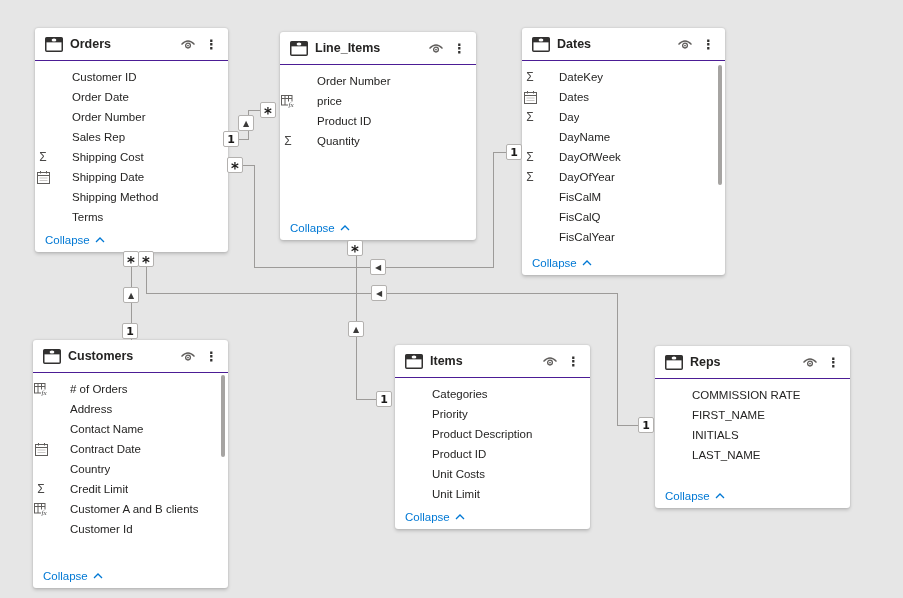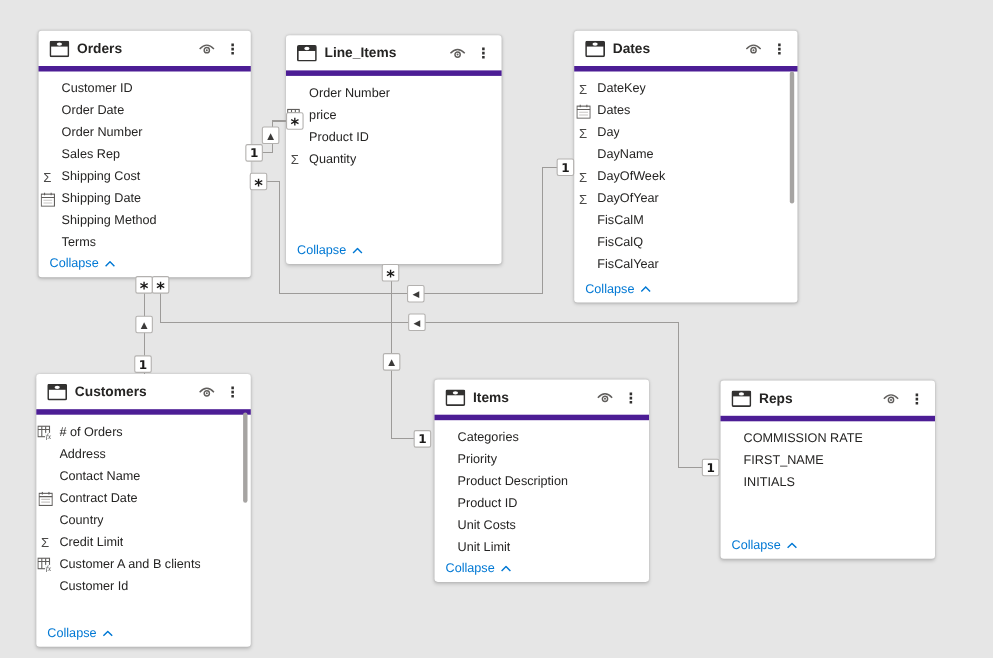--- a/index.html
+++ b/index.html
@@ -2,29 +2,29 @@
 <html style="--bg: #e6e6e6; --accent: #0078d4; --line: #9d9b99;"><head>
 <meta charset="utf-8">
 <style>
   html,body{margin:0;padding:0;}
   body{font-family:"Liberation Sans","DejaVu Sans",sans-serif;background:#e6e6e6;}
   #stage{position:relative;width:903px;height:598px;background:var(--bg,#e6e6e6);overflow:hidden;}
 
   .card{position:absolute;background:#fff;border-radius:3px;
         box-shadow:0 0 2px rgba(0,0,0,.12),0 1.2px 3.6px rgba(0,0,0,.18);box-sizing:border-box;}
   .card-header{display:flex;align-items:center;height:32px;padding:0 10px;gap:7px;
-               border-bottom:5px solid #4c1d95;}
+               border-bottom:1px solid #4c1d95;}
   .card-title{font-size:12.5px;font-weight:700;color:#252423;white-space:nowrap;flex:0 1 auto;
               overflow:hidden;text-overflow:ellipsis;}
   .header-actions{margin-left:auto;display:flex;align-items:center;gap:9px;}
   .eye-btn,.more-btn{display:flex;align-items:center;justify-content:center;cursor:pointer;}
   .more-btn{font-size:13px;color:#323130;font-weight:700;line-height:1;}
 
   .fields{padding-top:6px;}
-  .field-row{height:20px;display:flex;align-items:center;padding:0 0;cursor:default;}
+  .field-row{height:20px;display:flex;align-items:center;padding:0 0;cursor:default;gap:16px;}
   .ficon{width:16px;height:16px;margin-right:5px;flex:none;display:flex;align-items:center;justify-content:center;}
   .sigma-glyph{font-size:12px;color:#494847;line-height:1;}
   .flabel{font-size:11.5px;color:#252423;white-space:nowrap;overflow:hidden;text-overflow:ellipsis;}
 
   .collapse-link{position:absolute;left:10px;bottom:6px;display:flex;align-items:center;gap:5px;
                  color:var(--accent,#0078d4);font-size:11.5px;cursor:pointer;}
 
   .vscroll{position:absolute;right:3px;width:4px;background:#a6a4a2;border-radius:2px;}
 
   #rel-svg{position:absolute;left:0;top:0;pointer-events:none;}
@@ -104,21 +104,21 @@
           <span class="flabel">Terms</span>
         </div>
       </div>
       <div class="collapse-link">
         <span>Collapse</span>
         <svg width="10" height="6" viewBox="0 0 10 6">
           <path d="M1 5 L5 1 L9 5" fill="none" stroke="currentColor" stroke-width="1.3"></path>
         </svg>
       </div>
     </div>
-    <div class="card" style="left: 260px; top: 32px; width: 196px; height: 208px;">
+    <div class="card" style="left: 280px; top: 32px; width: 196px; height: 208px;">
       <div class="card-header">
         <svg width="18" height="15" viewBox="0 0 18 15">
           <rect x="0.75" y="0.75" width="16.5" height="13.5" rx="1" fill="#fff" stroke="#323130" stroke-width="1.5"></rect>
           <rect x="0.75" y="0.75" width="16.5" height="4.6" fill="#323130"></rect>
           <ellipse cx="9" cy="3.1" rx="2.4" ry="1.5" fill="#fff"></ellipse>
         </svg>
         <span class="card-title">Line_Items</span>
         <span class="header-actions">
           <span class="eye-btn">
             <svg width="16" height="11" viewBox="0 0 16 11">
@@ -414,20 +414,24 @@
           <span class="ficon"></span>
           <span class="flabel">COMMISSION RATE</span>
         </div>
         <div class="field-row">
           <span class="ficon"></span>
           <span class="flabel">FIRST_NAME</span>
         </div>
         <div class="field-row">
           <span class="ficon"></span>
           <span class="flabel">INITIALS</span>
+        </div>
+        <div class="field-row">
+          <span class="ficon"></span>
+          <span class="flabel">LAST_NAME</span>
         </div>
       </div>
       <div class="collapse-link">
         <span>Collapse</span>
         <svg width="10" height="6" viewBox="0 0 10 6">
           <path d="M1 5 L5 1 L9 5" fill="none" stroke="currentColor" stroke-width="1.3"></path>
         </svg>
       </div>
     </div>
     <svg id="rel-svg" width="903" height="598">

